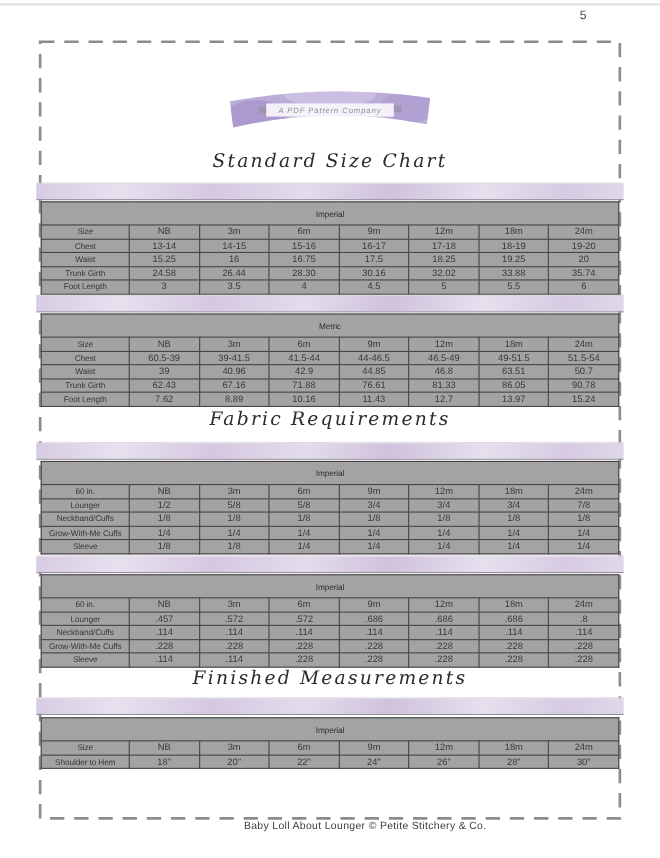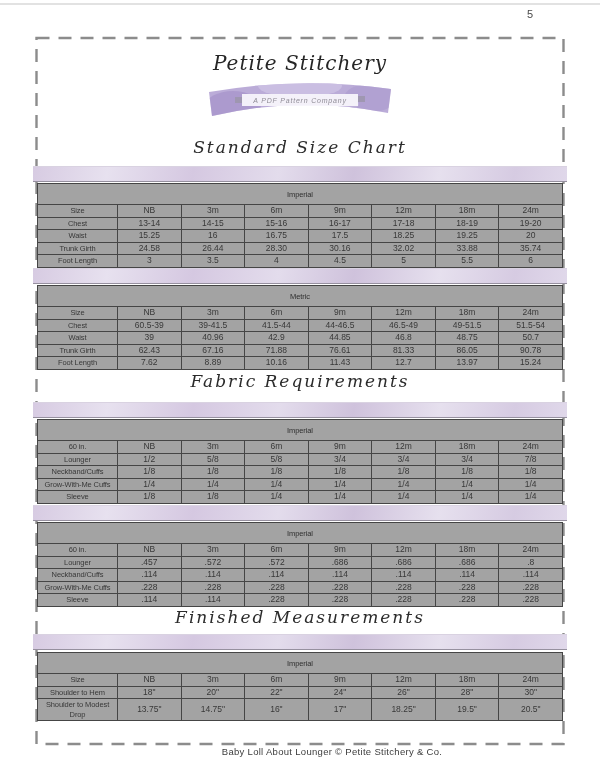--- a/index.html
+++ b/index.html
@@ -65,21 +65,20 @@
       <ellipse cx="28" cy="36" rx="28" ry="15" fill="#a08cc7" opacity="0.55"></ellipse>
       <ellipse cx="165" cy="28" rx="26" ry="14" fill="#a795cc" opacity="0.5"></ellipse>
       <ellipse cx="95" cy="16" rx="42" ry="11" fill="#cfc4e5" opacity="0.75"></ellipse>
       <ellipse cx="120" cy="34" rx="34" ry="10" fill="#c4b7de" opacity="0.6"></ellipse>
     </g>
     <rect x="30" y="27" width="8" height="6" fill="#9b95a9" opacity="0.8"></rect>
     <rect x="152" y="26" width="8" height="6" fill="#9b95a9" opacity="0.8"></rect>
     <rect x="37" y="24" width="116" height="12" fill="#f7f4fb" opacity="0.95"></rect>
     <text x="95" y="33" text-anchor="middle" font-size="7" fill="#8f8c96" letter-spacing="0.8" font-style="italic">A PDF Pattern Company</text>
   </svg>
-  <div class="brand">Petite Stitchery</div>
 </div>
 
 <div id="sections">
   <h2 class="script-heading" id="h0">Standard Size Chart</h2>
 
   <div class="band" id="b0"></div>
   <table class="size-table" id="t0">
     <colgroup>
         <col style="width:80px">
         <col>
@@ -187,21 +186,21 @@
           <td>49-51.5</td>
           <td>51.5-54</td>
         </tr>
         <tr>
           <td>Waist</td>
           <td>39</td>
           <td>40.96</td>
           <td>42.9</td>
           <td>44.85</td>
           <td>46.8</td>
-          <td>48.75</td>
+          <td>63.51</td>
           <td>50.7</td>
         </tr>
         <tr>
           <td>Trunk Girth</td>
           <td>62.43</td>
           <td>67.16</td>
           <td>71.88</td>
           <td>76.61</td>
           <td>81.33</td>
           <td>86.05</td>
@@ -397,27 +396,17 @@
         <tr>
           <td>Shoulder to Hem</td>
           <td>18"</td>
           <td>20"</td>
           <td>22"</td>
           <td>24"</td>
           <td>26"</td>
           <td>28"</td>
           <td>30"</td>
         </tr>
-        <tr>
-          <td>Shoulder to Modest Drop</td>
-          <td>13.75"</td>
-          <td>14.75"</td>
-          <td>16"</td>
-          <td>17"</td>
-          <td>18.25"</td>
-          <td>19.5"</td>
-          <td>20.5"</td>
-        </tr>
       </tbody>
   </table>
 </div>
 
 <div class="footer-text">Baby Loll About Lounger © Petite Stitchery &amp; Co.</div>
 
 </body></html>

